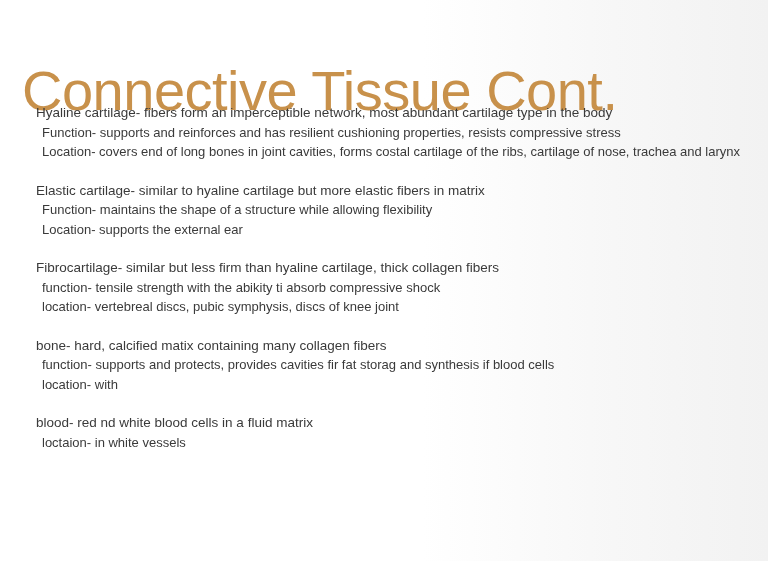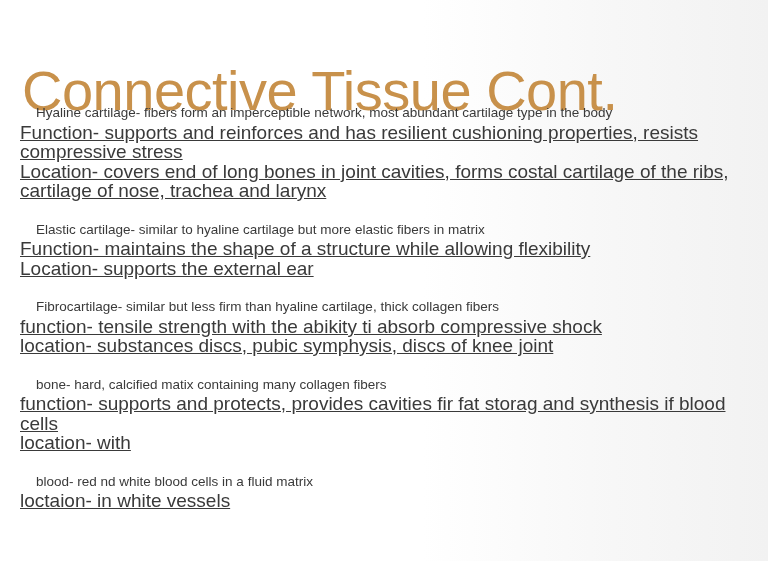--- a/index.html
+++ b/index.html
@@ -41,24 +41,24 @@
   .para {
     margin: 0 0 0 0;
   }
   .lvl1 {
     font-size: 13.5px;
     line-height: 19.5px;
     color: #3a3a3a;
     margin-left: 16px;
   }
   .lvl2 {
-    font-size: 19px;
+    font-size: 13px;
     line-height: 19.5px;
     color: #3a3a3a;
-    text-decoration: underline;
+    margin-left: 22px;
   }
   .spacer {
     height: 19px;
   }
 </style>
 </head>
 <body>
 
 <div class="slide">
 
@@ -76,21 +76,21 @@
     <div>
       <p class="para lvl1">Elastic cartilage- similar to hyaline cartilage but more elastic fibers in matrix</p>
       <p class="para lvl2">Function- maintains the shape of a structure while allowing flexibility</p>
       <p class="para lvl2">Location- supports the external ear</p>
     </div>
     <div class="spacer"></div>
 
     <div>
       <p class="para lvl1">Fibrocartilage- similar but less firm than hyaline cartilage, thick collagen fibers</p>
       <p class="para lvl2">function- tensile strength with the abikity ti absorb compressive shock</p>
-      <p class="para lvl2">location- substances discs, pubic symphysis, discs of knee joint</p>
+      <p class="para lvl2">location- vertebreal discs, pubic symphysis, discs of knee joint</p>
     </div>
     <div class="spacer"></div>
 
     <div>
       <p class="para lvl1">bone- hard, calcified matix containing many collagen fibers</p>
       <p class="para lvl2">function- supports and protects, provides cavities fir fat storag and synthesis if blood cells</p>
       <p class="para lvl2">location- with</p>
     </div>
     <div class="spacer"></div>
 

